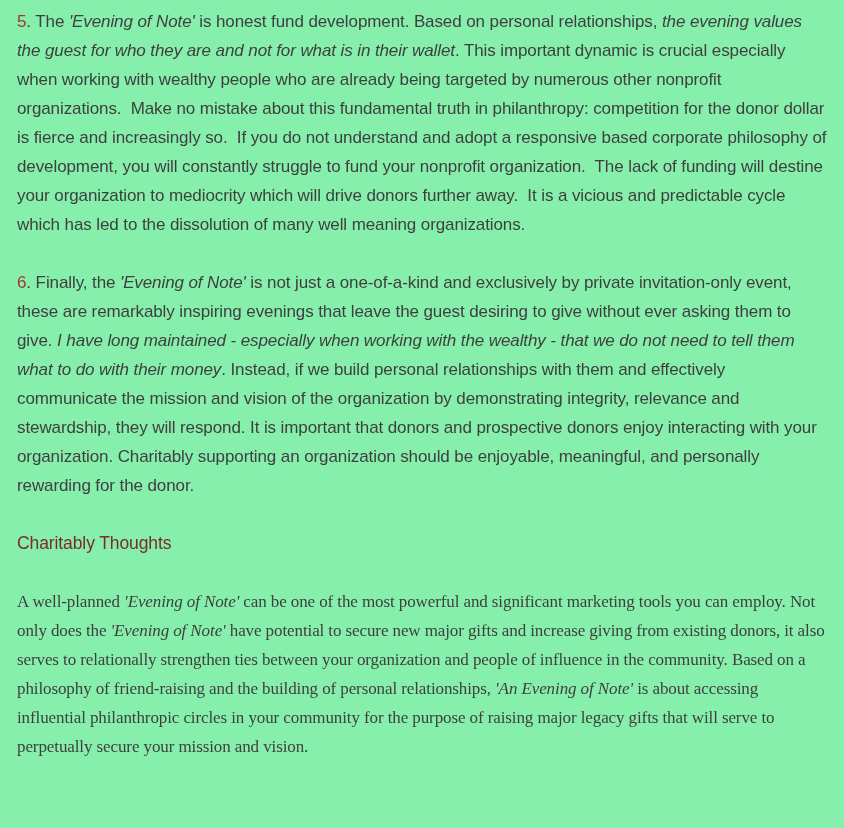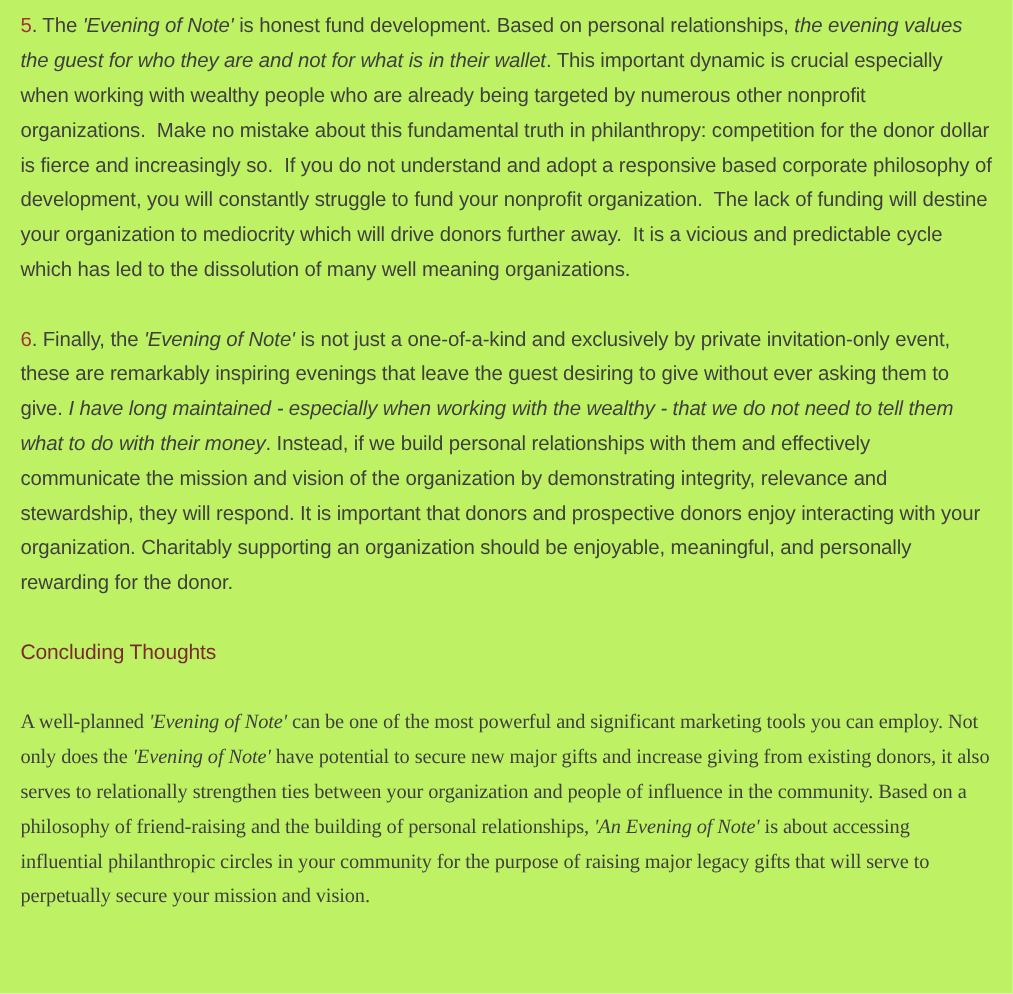--- a/index.html
+++ b/index.html
@@ -5,21 +5,21 @@
   html, body {
     margin: 0;
     padding: 0;
     background: #ffffff;
   }
   .page {
     width: 844px;
     min-height: 828px;
     box-sizing: border-box;
     padding: 7px 16px 8px 17px;
-    background: #bef264;
+    background: #86efac;
     font-family: "Liberation Sans", sans-serif;
     font-size: 17px;
     line-height: 29px;
     letter-spacing: -0.1px;
     color: #3f3f3f;
   }
   .para {
     margin: 0 0 29px 0;
     white-space: normal;
   }
@@ -47,17 +47,17 @@
 </style>
 </head>
 <body>
 
 <div class="page">
 
   <p class="para"><span class="num">5</span><span>. The </span><span class="it">'Evening of Note'</span><span> is honest fund development. Based on personal relationships, </span><span class="it">the evening values the guest for who they are and not for what is in their wallet</span><span>. This important dynamic is crucial especially when working with wealthy people who are already being targeted by numerous other nonprofit organizations.  Make no mistake about this fundamental truth in philanthropy: competition for the donor dollar is fierce and increasingly so.  If you do not understand and adopt a responsive based corporate philosophy of development, you will constantly struggle to fund your nonprofit organization.  The lack of funding will destine your organization to mediocrity which will drive donors further away.  It is a vicious and predictable cycle which has led to the dissolution of many well meaning organizations.</span></p>
 
   <p class="para"><span class="num">6</span><span>. Finally, the </span><span class="it">'Evening of Note'</span><span> is not just a one-of-a-kind and exclusively by private invitation-only event, these are remarkably inspiring evenings that leave the guest desiring to give without ever asking them to give. </span><span class="it">I have long maintained - especially when working with the wealthy - that we do not need to tell them what to do with their money</span><span>. Instead, if we build personal relationships with them and effectively communicate the mission and vision of the organization by demonstrating integrity, relevance and stewardship, they will respond. It is important that donors and prospective donors enjoy interacting with your organization. Charitably supporting an organization should be enjoyable, meaningful, and personally rewarding for the donor.</span></p>
 
-  <h2 class="heading">Concluding Thoughts</h2>
+  <h2 class="heading">Charitably Thoughts</h2>
 
   <p class="para"><span>A well-planned </span><span class="it">'Evening of Note'</span><span> can be one of the most powerful and significant marketing tools you can employ. Not only does the </span><span class="it">'Evening of Note'</span><span> have potential to secure new major gifts and increase giving from existing donors, it also serves to relationally strengthen ties between your organization and people of influence in the community. Based on a philosophy of friend-raising and the building of personal relationships, </span><span class="it">'An Evening of Note'</span><span> is about accessing influential philanthropic circles in your community for the purpose of raising major legacy gifts that will serve to perpetually secure your mission and vision.</span></p>
 
 </div>
 
 </body></html>

